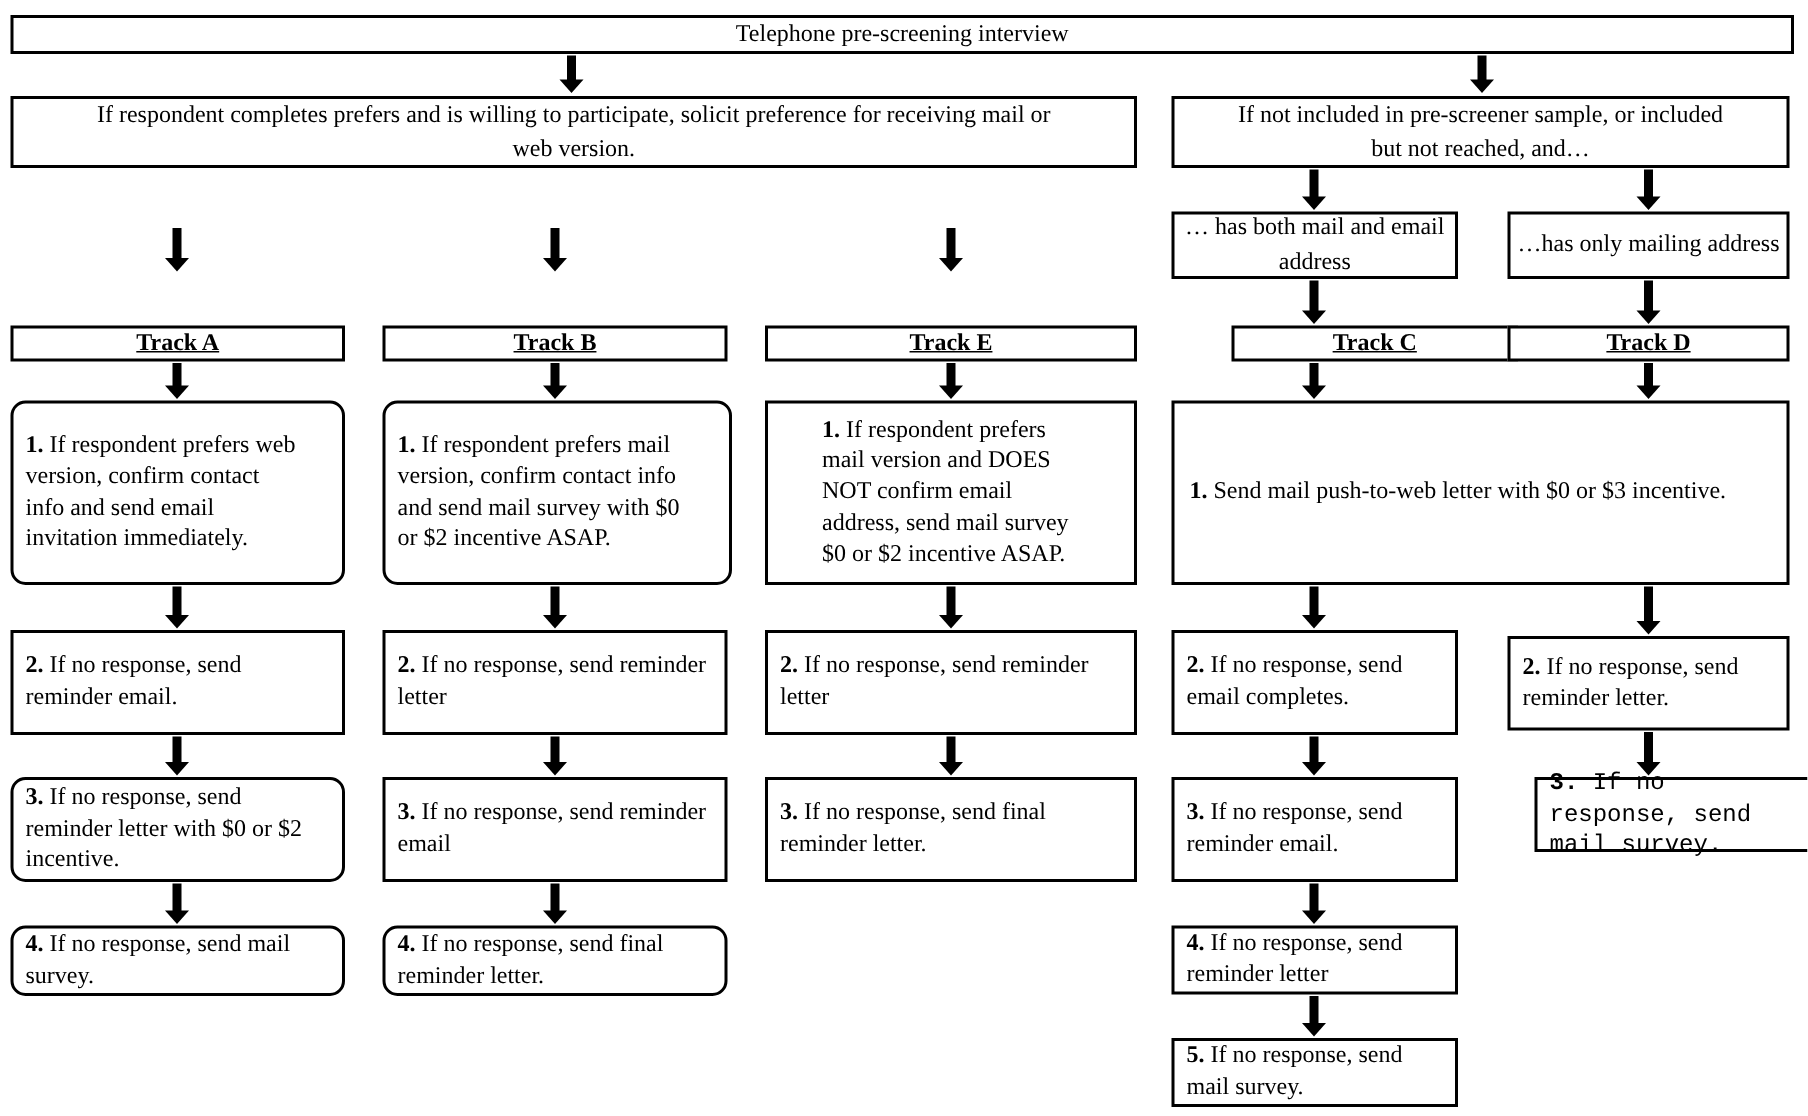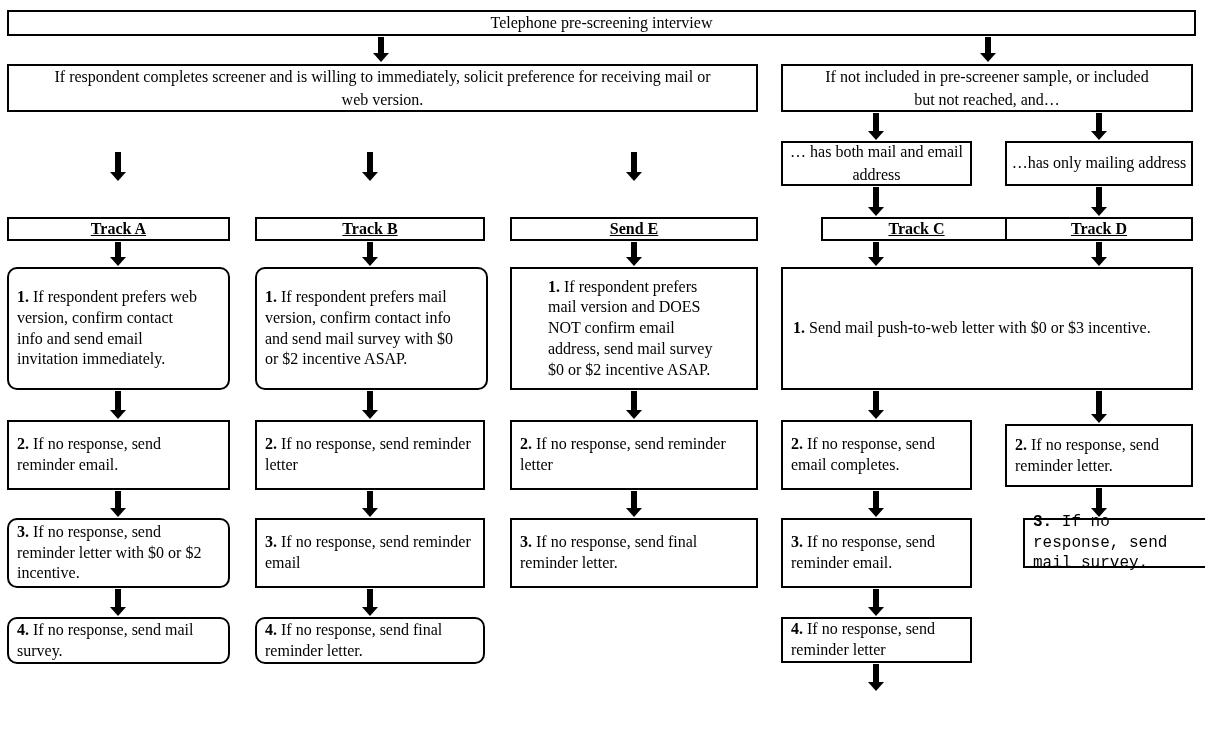--- a/index.html
+++ b/index.html
@@ -29,41 +29,41 @@
 </head>
 <body>
 
 <div class="canvas">
 
   <div class="box center title-box" style="left:7px;top:10px;width:1189px;height:26px;">
     <span>Telephone pre-screening interview</span>
   </div>
 
   <div class="box center intro pl45" style="left:7px;top:64px;width:751px;height:48px;">
-    <span>If respondent completes screener and is willing to immediately, solicit preference for receiving mail or web version.</span>
+    <span>If respondent completes prefers and is willing to participate, solicit preference for receiving mail or web version.</span>
   </div>
   <div class="box center intro pl35" style="left:781px;top:64px;width:412px;height:48px;">
     <span>If not included in pre-screener sample, or included but not reached, and…</span>
   </div>
 
   <div class="box center cond" style="left:781px;top:141px;width:191px;height:45px;">
     <span>… has both mail and email address</span>
   </div>
   <div class="box center cond" style="left:1005px;top:141px;width:188px;height:45px;">
     <span>…has only mailing address</span>
   </div>
 
   <div class="box hdr" style="left:7px;top:217px;width:223px;height:24px;">
     <span class="u">Track A</span>
   </div>
   <div class="box hdr" style="left:255px;top:217px;width:230px;height:24px;">
     <span class="u">Track B</span>
   </div>
   <div class="box hdr" style="left:510px;top:217px;width:248px;height:24px;">
-    <span class="u">Send E</span>
+    <span class="u">Track E</span>
   </div>
   <div class="box hdr" style="left:781px;top:217px;width:191px;height:24px;margin-left:40px;">
     <span class="u">Track C</span>
   </div>
   <div class="box hdr" style="left:1005px;top:217px;width:188px;height:24px;">
     <span class="u">Track D</span>
   </div>
 
   <div class="box step pr26" style="left:7px;top:267px;width:223px;height:123px;">
     <p><b class="num">1.</b> <span>If respondent prefers web version, confirm contact info and send email invitation immediately.</span></p>
@@ -113,20 +113,23 @@
   <div class="box step pr26" style="left:7px;top:617px;width:223px;height:47px;">
     <p><b class="num">4.</b> <span>If no response, send mail survey.</span></p>
   </div>
   <div class="box step pr26" style="left:255px;top:617px;width:230px;height:47px;">
     <p><b class="num">4.</b> <span>If no response, send final reminder letter.</span></p>
   </div>
   <div class="box step pr12" style="left:781px;top:617px;width:191px;height:46px;">
     <p><b class="num">4.</b> <span>If no response, send reminder letter</span></p>
   </div>
 
+  <div class="box step pr12" style="left:781px;top:692px;width:191px;height:46px;">
+    <p><b class="num">5.</b> <span>If no response, send mail survey.</span></p>
+  </div>
 
   <div class="arrow" style="left:373px;top:37px;height:25px;"></div>
   <div class="arrow" style="left:980px;top:37px;height:25px;"></div>
 
   <div class="arrow" style="left:110px;top:152px;height:29px;"></div>
   <div class="arrow" style="left:362px;top:152px;height:29px;"></div>
   <div class="arrow" style="left:626px;top:152px;height:29px;"></div>
 
   <div class="arrow" style="left:868px;top:113px;height:27px;"></div>
   <div class="arrow" style="left:1091px;top:113px;height:27px;"></div>

